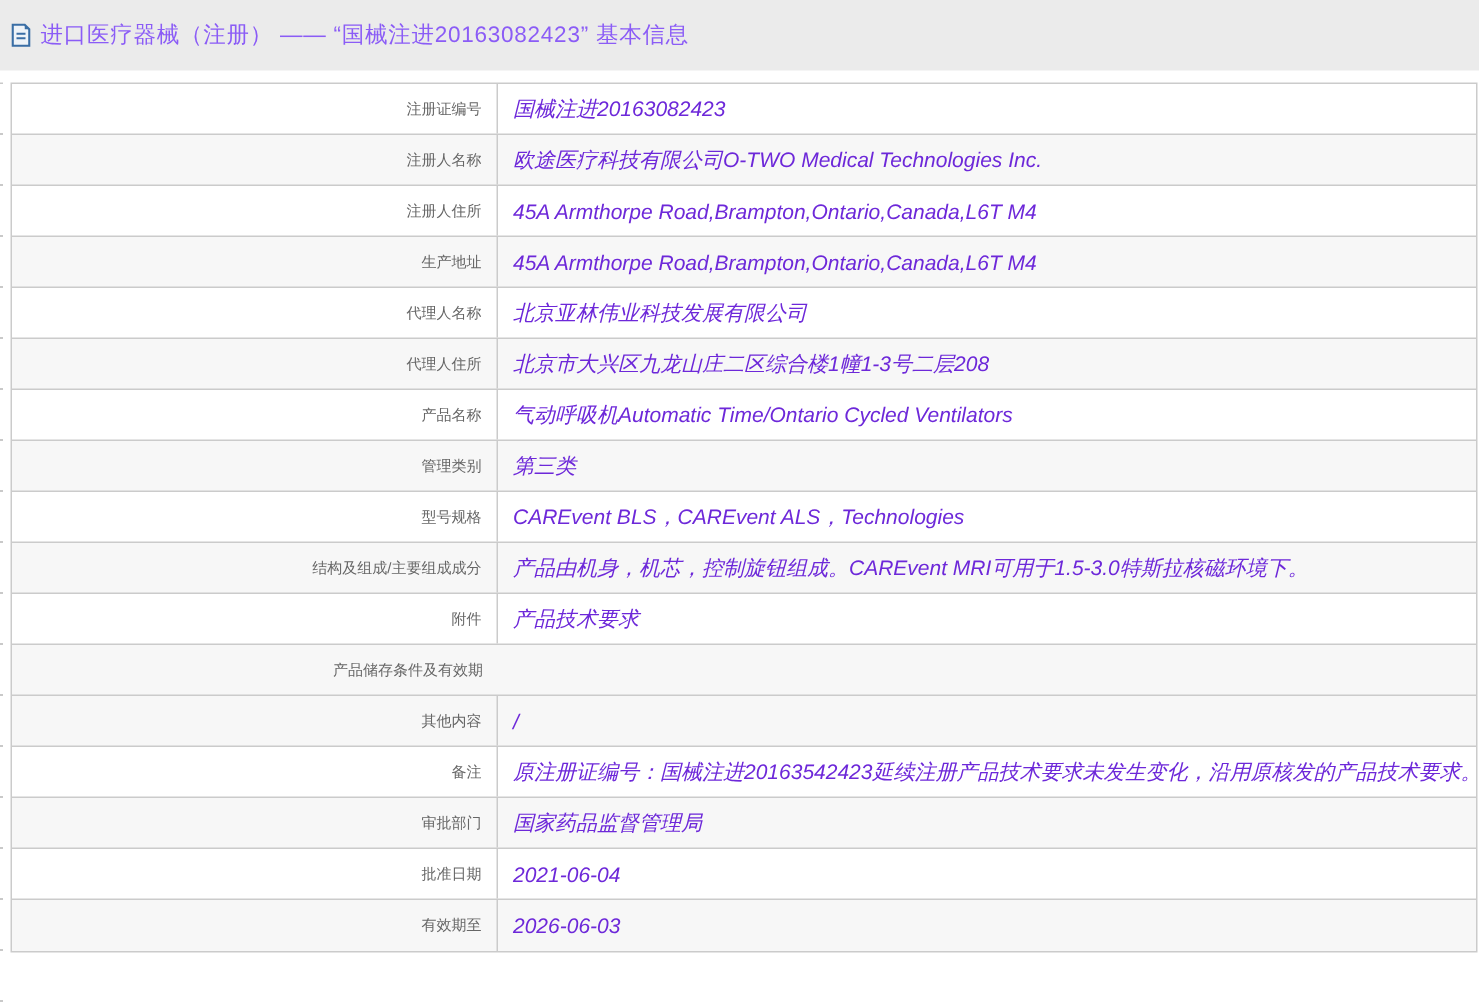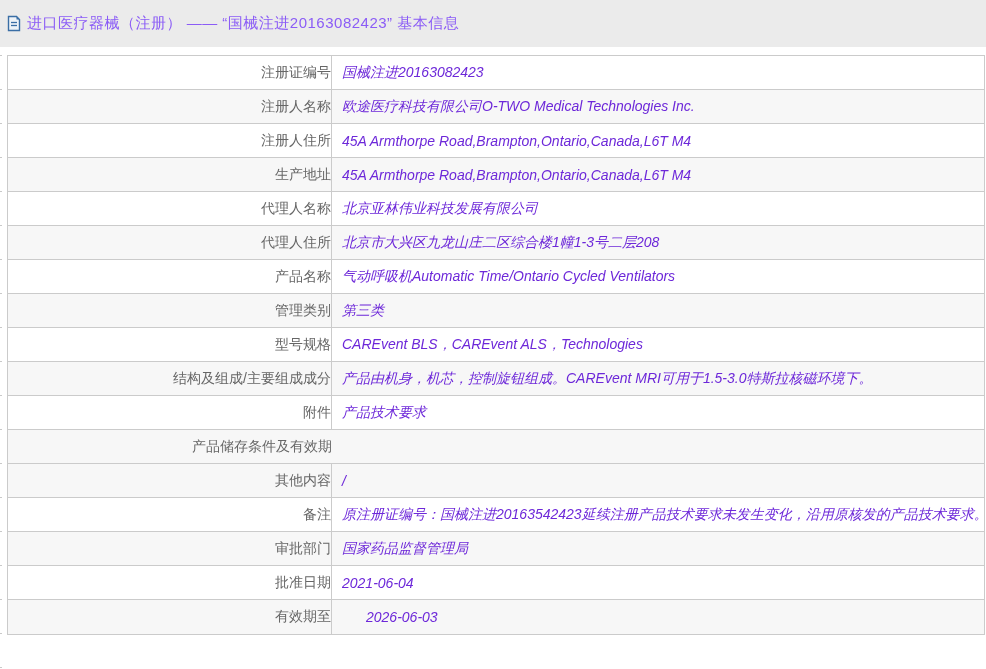--- a/index.html
+++ b/index.html
@@ -36,31 +36,32 @@
     border: 1px solid #cbcbcb;
     background: #ffffff;
   }
   .info-row {
     display: flex;
     height: 34px;
     align-items: stretch;
     border-bottom: 1px solid #cbcbcb;
     background: #ffffff;
   }
-  .info-row:last-child { border-bottom: none; gap: 24px; }
+  .info-row:last-child { border-bottom: none; }
   .info-row.alt { background: #f7f7f7; }
   .cell-label {
     width: 324px;
     flex: 0 0 324px;
     display: flex;
     align-items: center;
     justify-content: flex-end;
+    padding-right: 10px;
     border-right: 1px solid #cbcbcb;
     color: #666666;
-    font-size: 14px;
+    font-size: 10px;
     white-space: nowrap;
   }
   .info-row.empty-value .cell-label { border-right: none; }
   .cell-value {
     flex: 1 1 auto;
     display: flex;
     align-items: center;
     padding-left: 10px;
     padding-right: 4px;
     color: #6d28d9;

